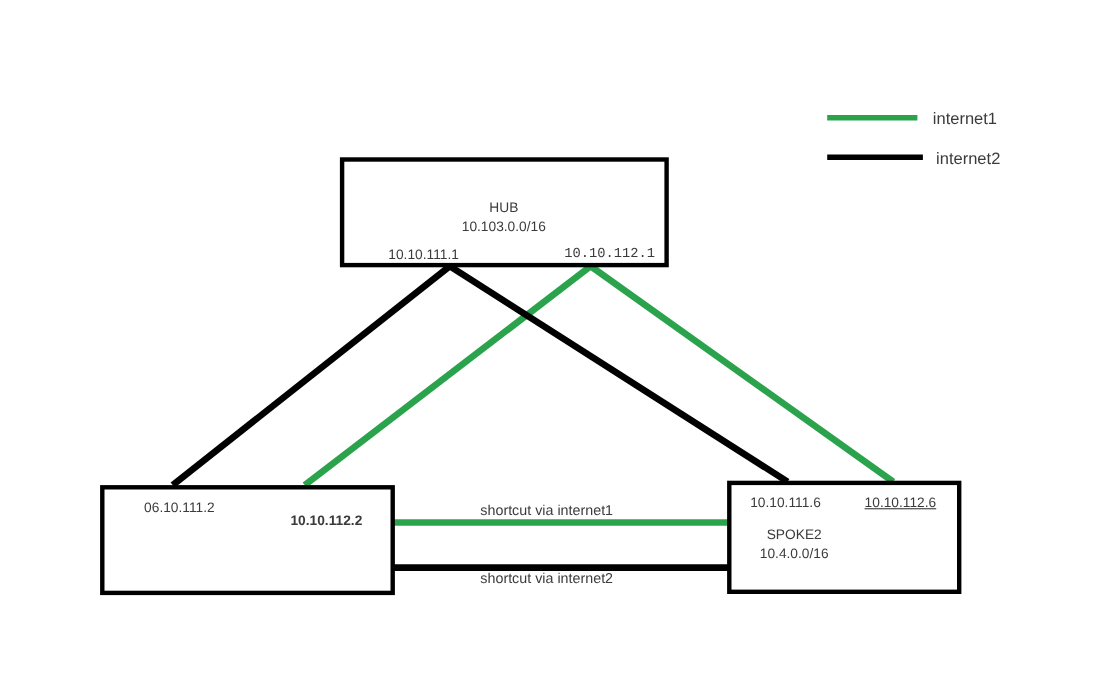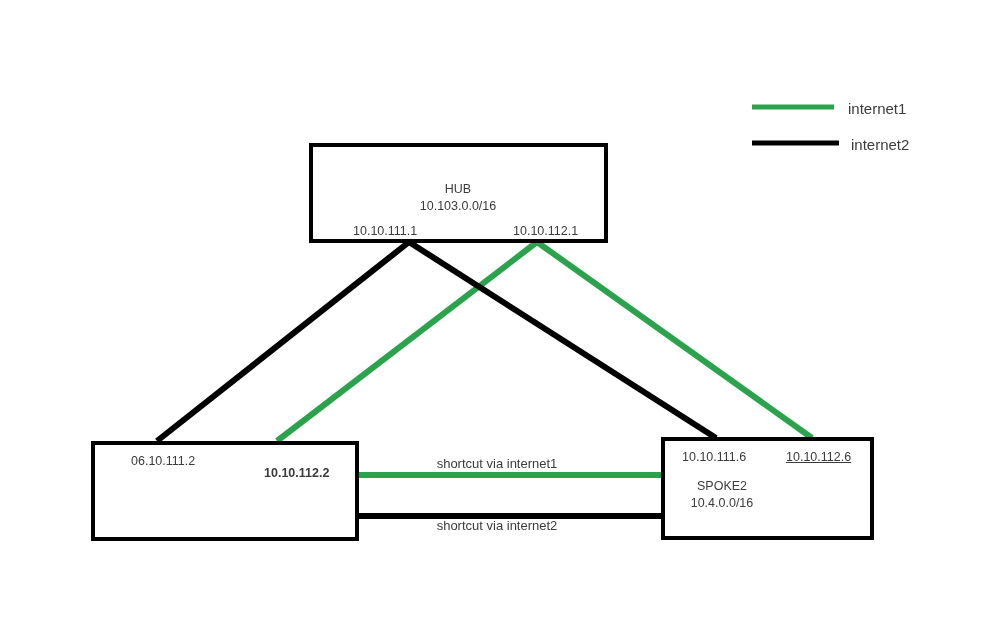--- a/index.html
+++ b/index.html
@@ -84,21 +84,21 @@
 
   <div class="node-box" style="left:309px; top:143px; width:299px; height:100px;"></div>
 
   <div class="node-title" style="left:458px; top:181px;">
     <div>HUB</div>
     <div>10.103.0.0/16</div>
   </div>
 
   <div class="lbl" style="left:353px; top:224px;">10.10.111.1</div>
 
-  <div class="lbl" style="left:513px; top:224px;">10.10.112.1</div>
+  <div class="lbl" style="left:513px; top:224px;font-family:Liberation Mono, monospace;">10.10.112.1</div>
 
   <div class="node-box" style="left:91px; top:441px; width:268px; height:100px;"></div>
 
   <div class="lbl" style="left:131px; top:454px;">06.10.111.2</div>
 
   <div class="lbl" style="left:264px; top:466px;font-weight:bold;">10.10.112.2</div>
 
 
   <div class="node-box" style="left:661px; top:437px; width:213px; height:103px;"></div>
 

